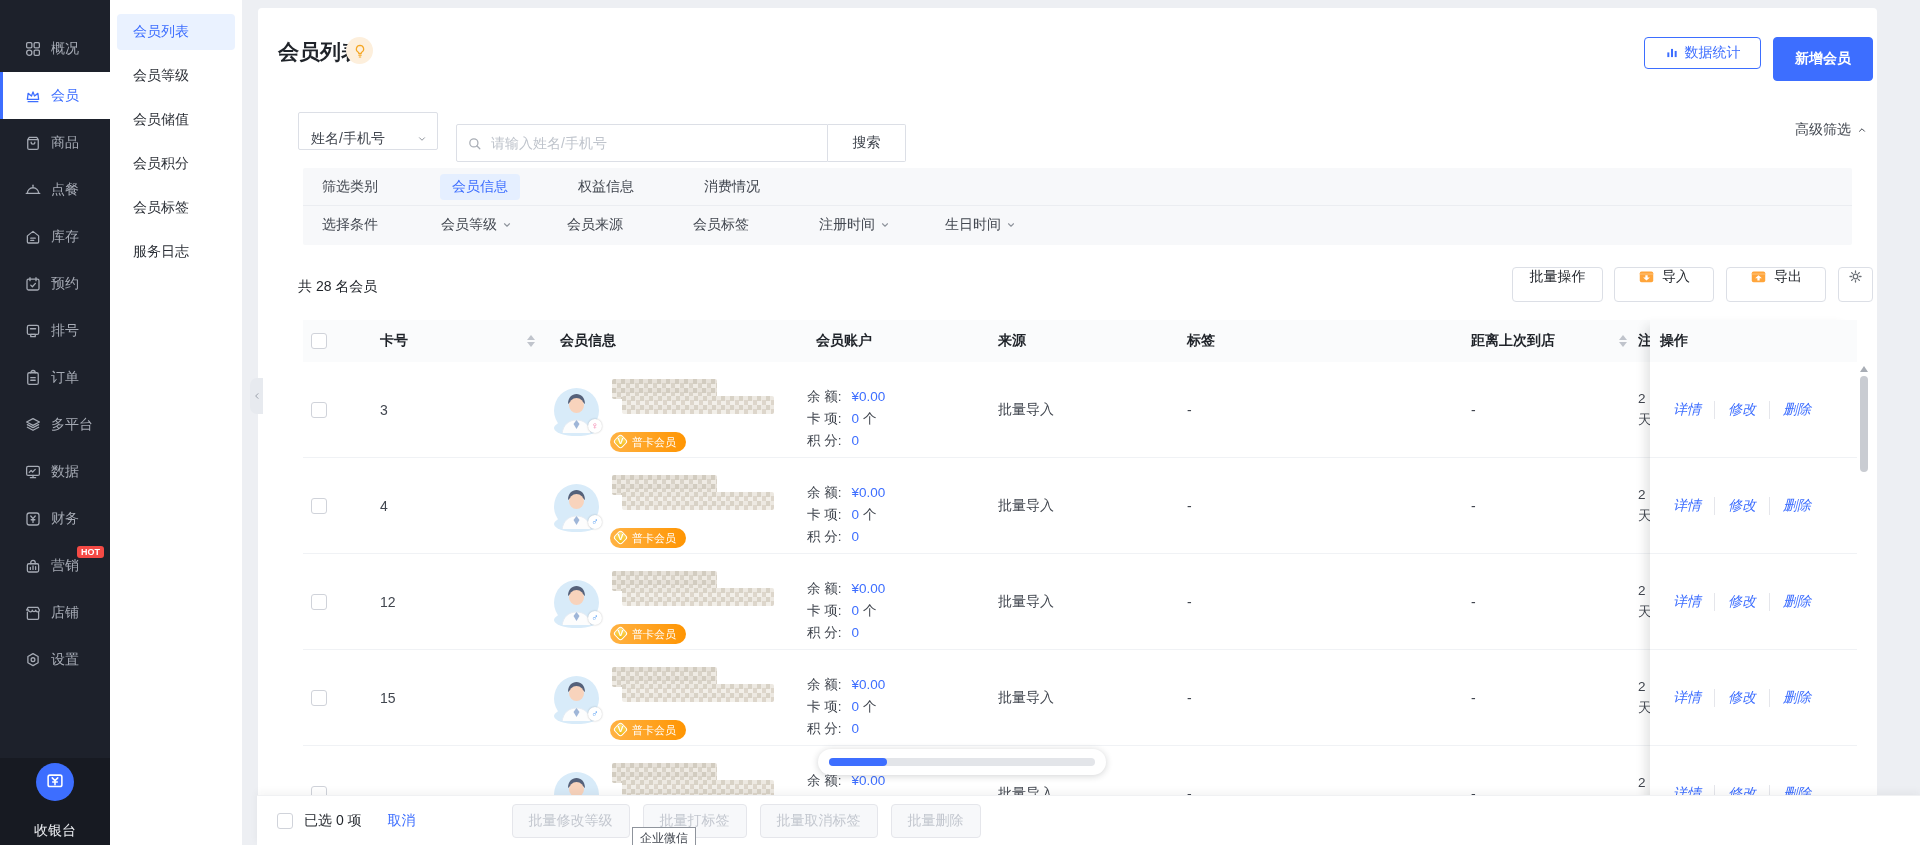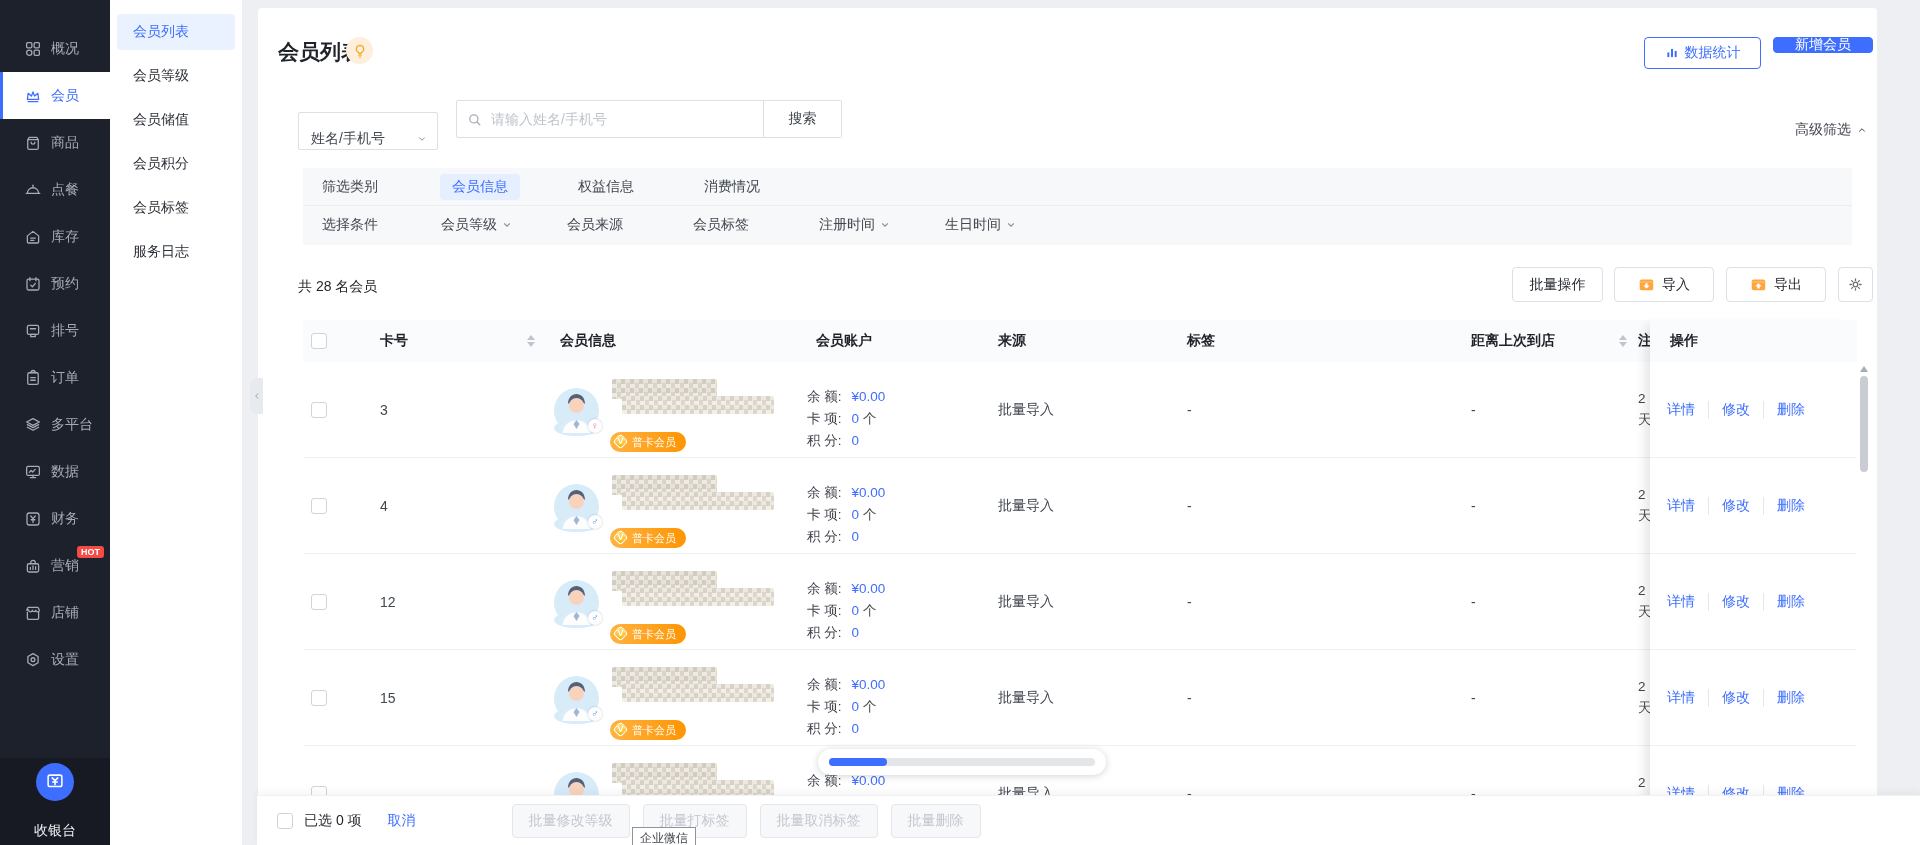--- a/index.html
+++ b/index.html
@@ -36,26 +36,26 @@
 
   
   .card{position:absolute;left:258px;top:8px;width:1619px;height:837px;background:#fff;border-radius:4px 4px 0 0;}
   .page-title{position:absolute;left:20px;top:30px;font-size:21px;font-weight:bold;color:#1F2329;}
   .bulb{position:absolute;left:88px;top:29px;width:27px;height:27px;border-radius:50%;background:#FDEFDC;
     display:flex;align-items:center;justify-content:center;cursor:pointer;}
   .bulb svg{width:16px;height:16px;}
   .btn{display:flex;align-items:center;justify-content:center;gap:6px;font-size:14px;border-radius:4px;cursor:pointer;white-space:nowrap;}
   .btn-stats{position:absolute;left:1386px;top:29px;width:117px;height:32px;border:1px solid #3D6EFF;color:#3D6EFF;background:#fff;}
   .btn-stats svg{width:14px;height:14px;}
-  .btn-add{position:absolute;left:1515px;top:29px;width:100px;height:16px;background:#3D6EFF;color:#fff;border:1px solid #3D6EFF;}
+  .btn-add{position:absolute;left:1515px;top:29px;width:100px;height:44px;background:#3D6EFF;color:#fff;border:1px solid #3D6EFF;font-weight:bold;}
 
   
   .field-select{position:absolute;left:40px;top:104px;width:140px;height:38px;border:1px solid #DCDFE6;border-radius:2px;
     display:flex;align-items:center;justify-content:space-between;padding:16px 10px 0 12px;color:#41464F;cursor:pointer;background:#fff;}
-  .search-box{position:absolute;left:198px;top:92px;width:386px;height:38px;display:flex;}
+  .search-box{position:absolute;left:198px;top:116px;width:450px;height:38px;display:flex;}
   .search-input-wrap{flex:1;border:1px solid #DCDFE6;border-radius:2px 0 0 2px;display:flex;align-items:center;padding:0 10px;gap:7px;background:#fff;}
   .search-input-wrap svg{width:15px;height:15px;color:#A8ADB5;flex:none;}
   .search-input{border:none;outline:none;flex:1;font-size:14px;color:#1F2329;font-family:inherit;background:transparent;}
   .search-input::placeholder{color:#BFC4CC;}
   .search-btn{width:78px;border:1px solid #DCDFE6;border-left:none;border-radius:0 2px 2px 0;display:flex;align-items:center;
     justify-content:center;color:#41464F;cursor:pointer;background:#fff;}
   .adv-filter{position:absolute;left:1537px;top:113px;display:flex;align-items:center;gap:6px;color:#41464F;cursor:pointer;}
   .chev{display:inline-flex;}
   .chev svg{width:10px;height:10px;color:#8F949C;}
 
@@ -64,21 +64,21 @@
   .filter-row{height:38px;display:flex;align-items:center;}
   .filter-row.first{border-bottom:1px solid #EBEDF1;gap:11px;}
   .filter-row-label{width:126px;padding-left:19px;color:#41464F;flex:none;}
   .filter-opt{width:126px;flex:none;display:flex;align-items:center;gap:5px;color:#41464F;cursor:pointer;}
   .filter-opt .pill{padding:4px 12px;border-radius:4px;}
   .filter-opt.selected .pill{background:#E5EFFF;color:#3D6EFF;}
 
   
   .count-text{position:absolute;left:40px;top:270px;color:#1F2329;}
   .tbtn{position:absolute;height:35px;border:1px solid #DCDFE6;border-radius:4px;background:#fff;color:#1F2329;
-    display:flex;align-items:center;justify-content:center;gap:7px;font-size:14px;cursor:pointer;}
+    display:flex;align-items:flex-start;justify-content:center;gap:7px;font-size:14px;cursor:pointer;}
   .tbtn svg{width:17px;height:17px;}
   .btn-batch{left:1254px;top:259px;width:91px;}
   .btn-import{left:1356px;top:259px;width:100px;}
   .btn-export{left:1468px;top:259px;width:100px;}
   .btn-gear{left:1580px;top:259px;width:35px;color:#6B7077;}
 
   
   .table{position:absolute;left:45px;top:312px;width:1554px;}
   .thead{position:relative;height:42px;background:#FAFBFC;font-weight:600;color:#1F2329;}
   .thead .hc{position:absolute;top:0;height:42px;display:flex;align-items:center;white-space:nowrap;}
@@ -114,22 +114,22 @@
   .acct .sfx{color:#41464F;margin-left:4px;}
   .cell-source{position:absolute;left:695px;top:0;height:96px;display:flex;align-items:center;color:#41464F;}
   .cell-tags{position:absolute;left:884px;top:0;height:96px;display:flex;align-items:center;color:#41464F;}
   .cell-visit{position:absolute;left:1168px;top:0;height:96px;display:flex;align-items:center;color:#41464F;}
   .cell-cut{position:absolute;left:1335px;top:26px;width:12px;overflow:hidden;color:#41464F;font-size:13.5px;line-height:21px;white-space:nowrap;}
   .hc-cut{left:1335px;width:12px;overflow:hidden;}
 
   
   .ops-col{position:absolute;left:1347px;top:0;width:207px;height:522px;background:#fff;
     box-shadow:-10px 0 10px -6px rgba(31,35,41,.13);overflow:hidden;}
-  .ops-header{height:42px;background:#FAFBFC;display:flex;align-items:center;padding-left:20px;font-weight:600;color:#1F2329;}
-  .ops-cell{height:96px;display:flex;align-items:center;padding-left:4px;border-bottom:1px solid #F0F2F5;}
+  .ops-header{height:42px;background:#FAFBFC;display:flex;align-items:center;padding-left:10px;font-weight:600;color:#1F2329;}
+  .ops-cell{height:96px;display:flex;align-items:center;padding-left:10px;border-bottom:1px solid #F0F2F5;font-style:italic;}
   .op-link{color:#3D6EFF;padding:0 13px;cursor:pointer;position:relative;}
   .op-link + .op-link{border-left:1px solid #E5E6EB;}
 
   
   .vscroll{position:absolute;left:1601px;top:358px;width:10px;height:428px;}
   .vscroll .arrow-up{position:absolute;left:1px;top:0;width:0;height:0;border-left:4px solid transparent;
     border-right:4px solid transparent;border-bottom:6px solid #A8ADB5;}
   .vscroll .vthumb{position:absolute;left:1px;top:10px;width:8px;height:96px;background:#C9CCD2;border-radius:4px;cursor:pointer;}
   .hscroll{position:absolute;left:560px;top:741px;width:288px;height:26px;background:#fff;border-radius:13px;
     box-shadow:0 1px 7px rgba(31,35,41,.2);display:flex;align-items:center;padding:0 11px;z-index:8;}

